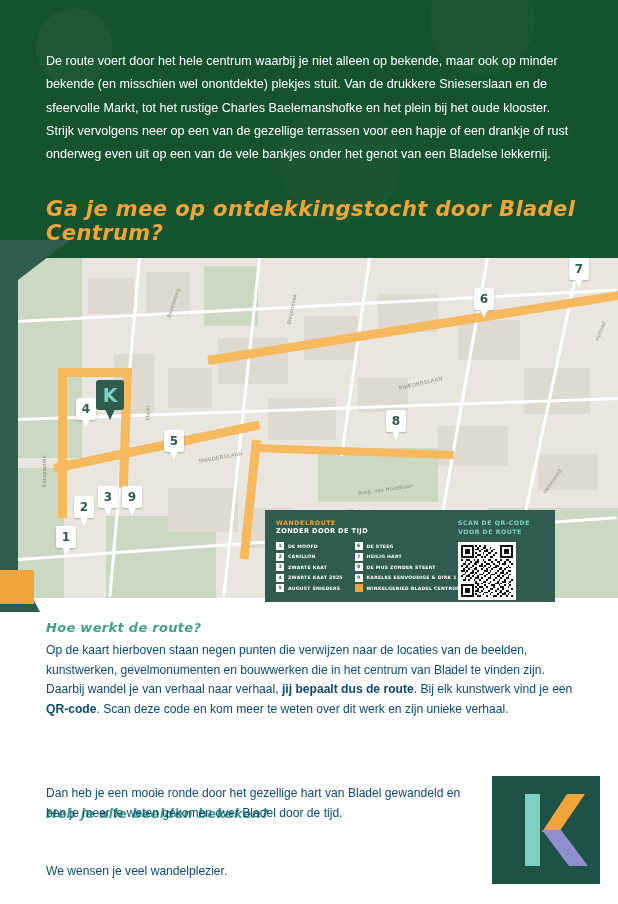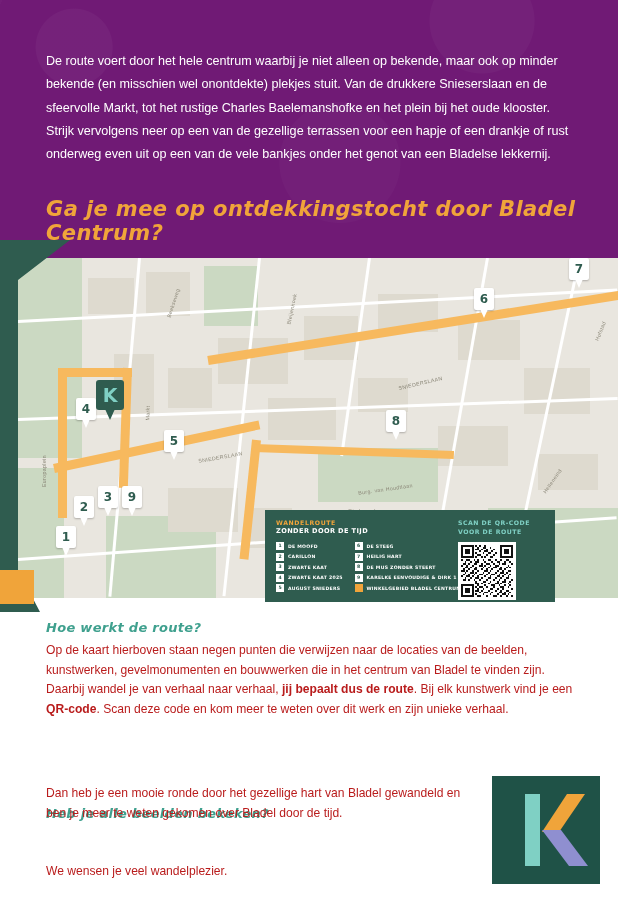--- a/index.html
+++ b/index.html
@@ -12,21 +12,21 @@
   }
   .page {
     position: relative;
     width: 618px; height: 904px;
     background: #ffffff;
   }
   
   .top-panel {
     position: absolute;
     left: 0; top: 0; width: 618px; height: 262px;
-    background: #701a75;
+    background: #14532d;
     overflow: hidden;
   }
   .top-panel .texture {
     position: absolute; inset: 0;
     background:
       radial-gradient(circle at 12% 18%, rgba(255,255,255,0.035) 0 38px, transparent 39px),
       radial-gradient(circle at 78% 8%, rgba(255,255,255,0.03) 0 52px, transparent 53px),
       radial-gradient(circle at 55% 62%, rgba(255,255,255,0.025) 0 60px, transparent 61px),
       linear-gradient(115deg, rgba(255,255,255,0.02) 0 2px, transparent 2px 70px),
       linear-gradient(65deg, rgba(0,0,0,0.05) 0 3px, transparent 3px 90px);
@@ -241,21 +241,21 @@
     position: absolute;
     color: #3fa08e;
     font-size: 13px;
     font-weight: bold;
     font-style: italic;
     letter-spacing: 0.3px;
     font-family: "DejaVu Sans", sans-serif;
   }
   .sec-body {
     position: absolute;
-    color: #b91c1c;
+    color: #0c4a6e;
     font-size: 12.1px;
     line-height: 1.62;
   }
   .sec-body b { font-weight: bold; }
 
   
   .visit-logo {
     position: absolute;
     right: 18px; bottom: 20px;
     width: 108px; height: 108px;

